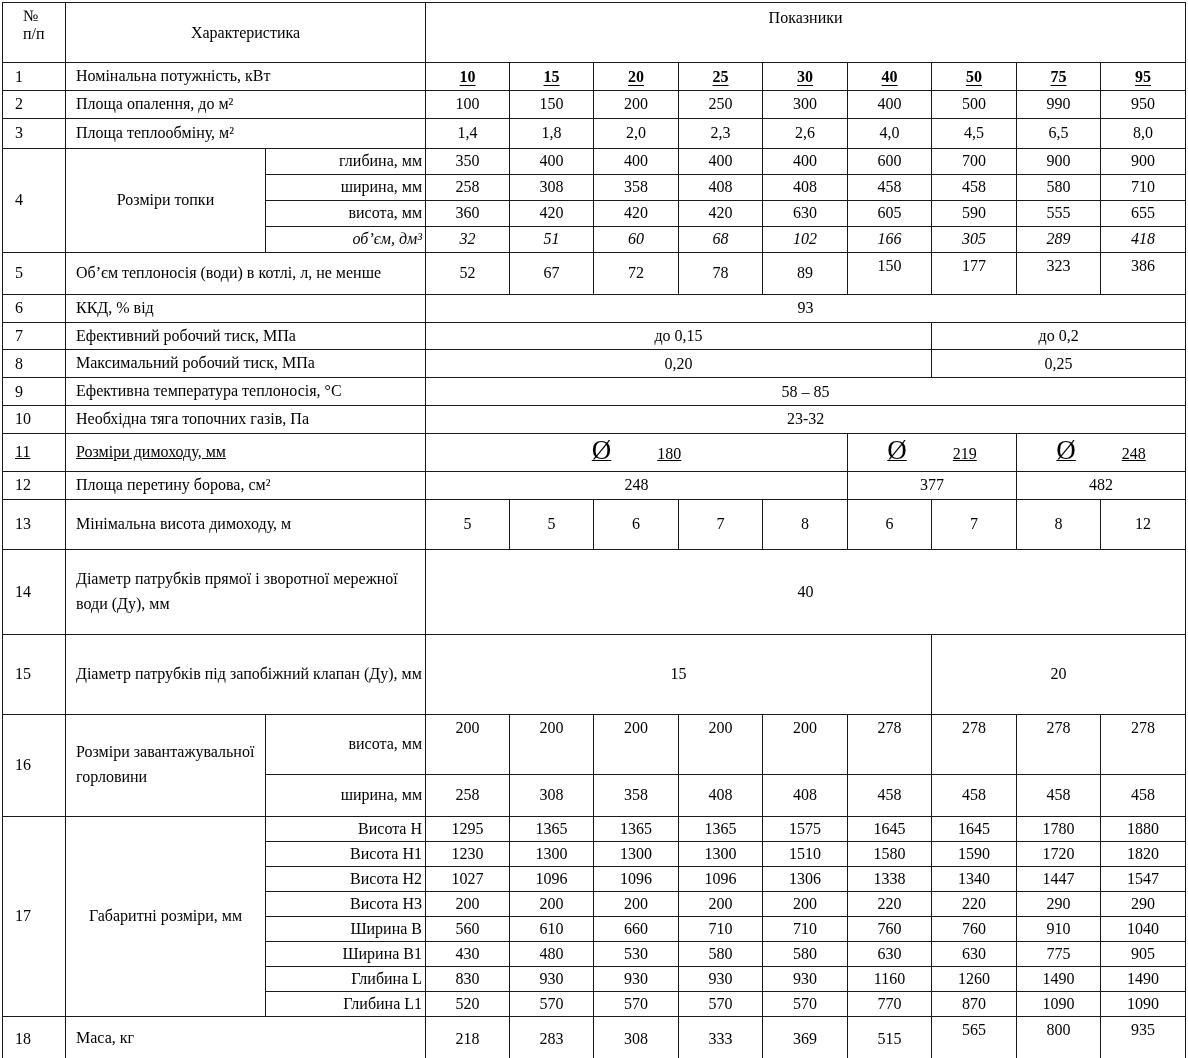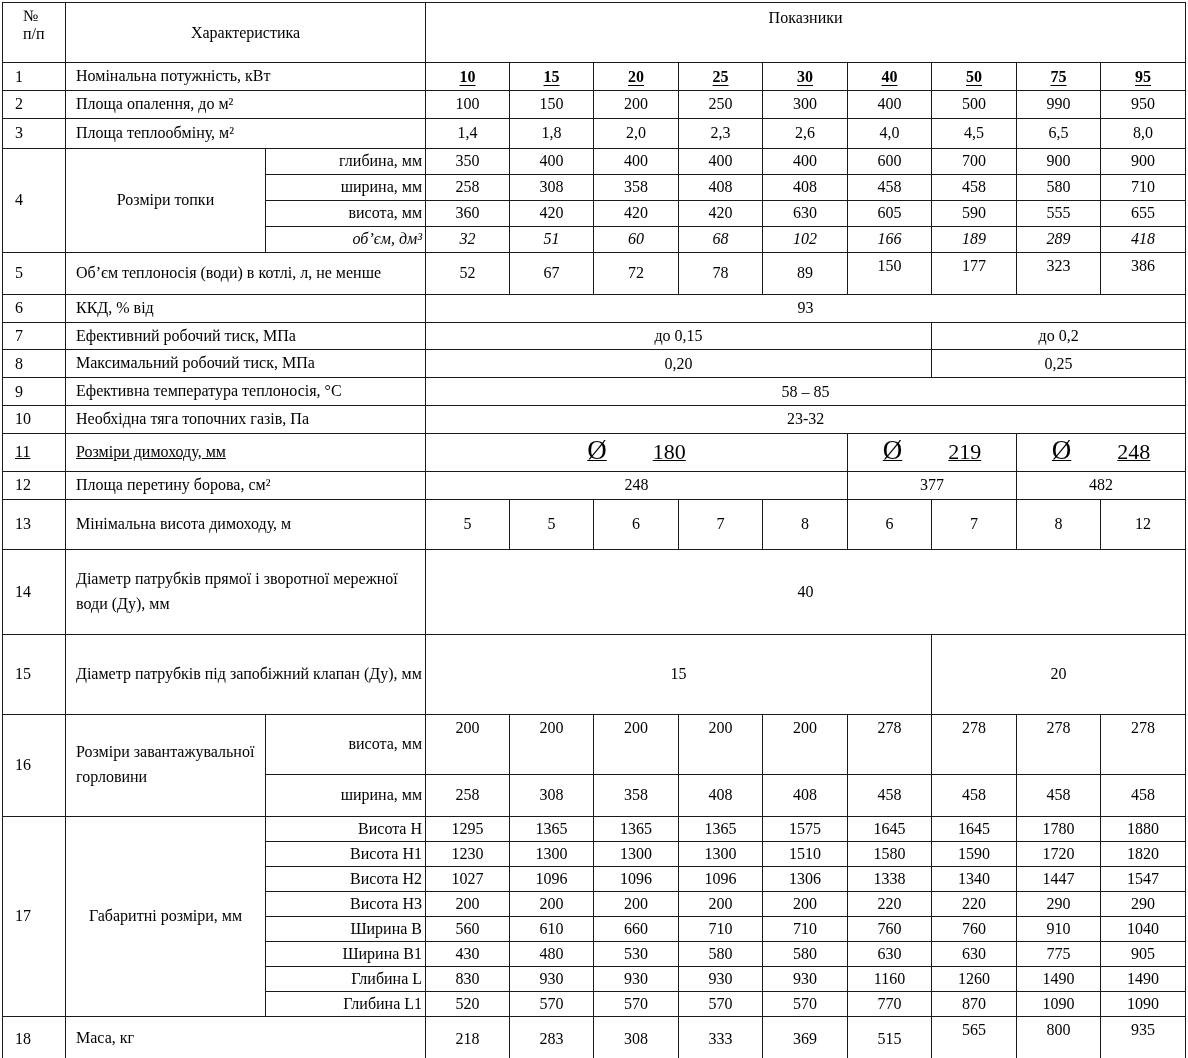--- a/index.html
+++ b/index.html
@@ -12,21 +12,21 @@
   th.hvals{vertical-align:top;padding-top:6px;}
   td.numc{text-align:left;padding-left:12px;}
   td.label{text-align:left;padding-left:10px;line-height:1.55;}
   td.label.lc{text-align:center;padding-left:3px;}
   td.subl{text-align:right;padding-left:8px;}
   td.val{text-align:center;}
   td.val.b{font-weight:bold;}
   td.val.u{text-decoration:underline;text-underline-offset:3px;}
   td.val.top{vertical-align:top;padding-top:4px;}
   .phi-sym{font-size:27px;line-height:18px;}
-  .phi-num{font-size:22px;margin-left:46px;}
+  .phi-num{font-size:16px;margin-left:46px;}
 </style>
 </head>
 <body>
 
 <div class="wrap">
   <table>
     <colgroup>
       <col style="width:63px">
         <col style="width:200px">
         <col style="width:160px">
@@ -127,21 +127,21 @@
           <td class="val">655</td>
         </tr>
         <tr style="height: 26px; font-style: italic;">
           <td class="subl">об’єм, дм³</td>
           <td class="val">32</td>
           <td class="val">51</td>
           <td class="val">60</td>
           <td class="val">68</td>
           <td class="val">102</td>
           <td class="val">166</td>
-          <td class="val">189</td>
+          <td class="val">305</td>
           <td class="val">289</td>
           <td class="val">418</td>
         </tr>
         <tr style="height: 42px;">
           <td class="numc" rowspan="1">5</td>
           <td class="label" rowspan="1" colspan="2">Об’єм теплоносія (води) в котлі, л, не менше</td>
           <td class="val">52</td>
           <td class="val">67</td>
           <td class="val">72</td>
           <td class="val">78</td>

